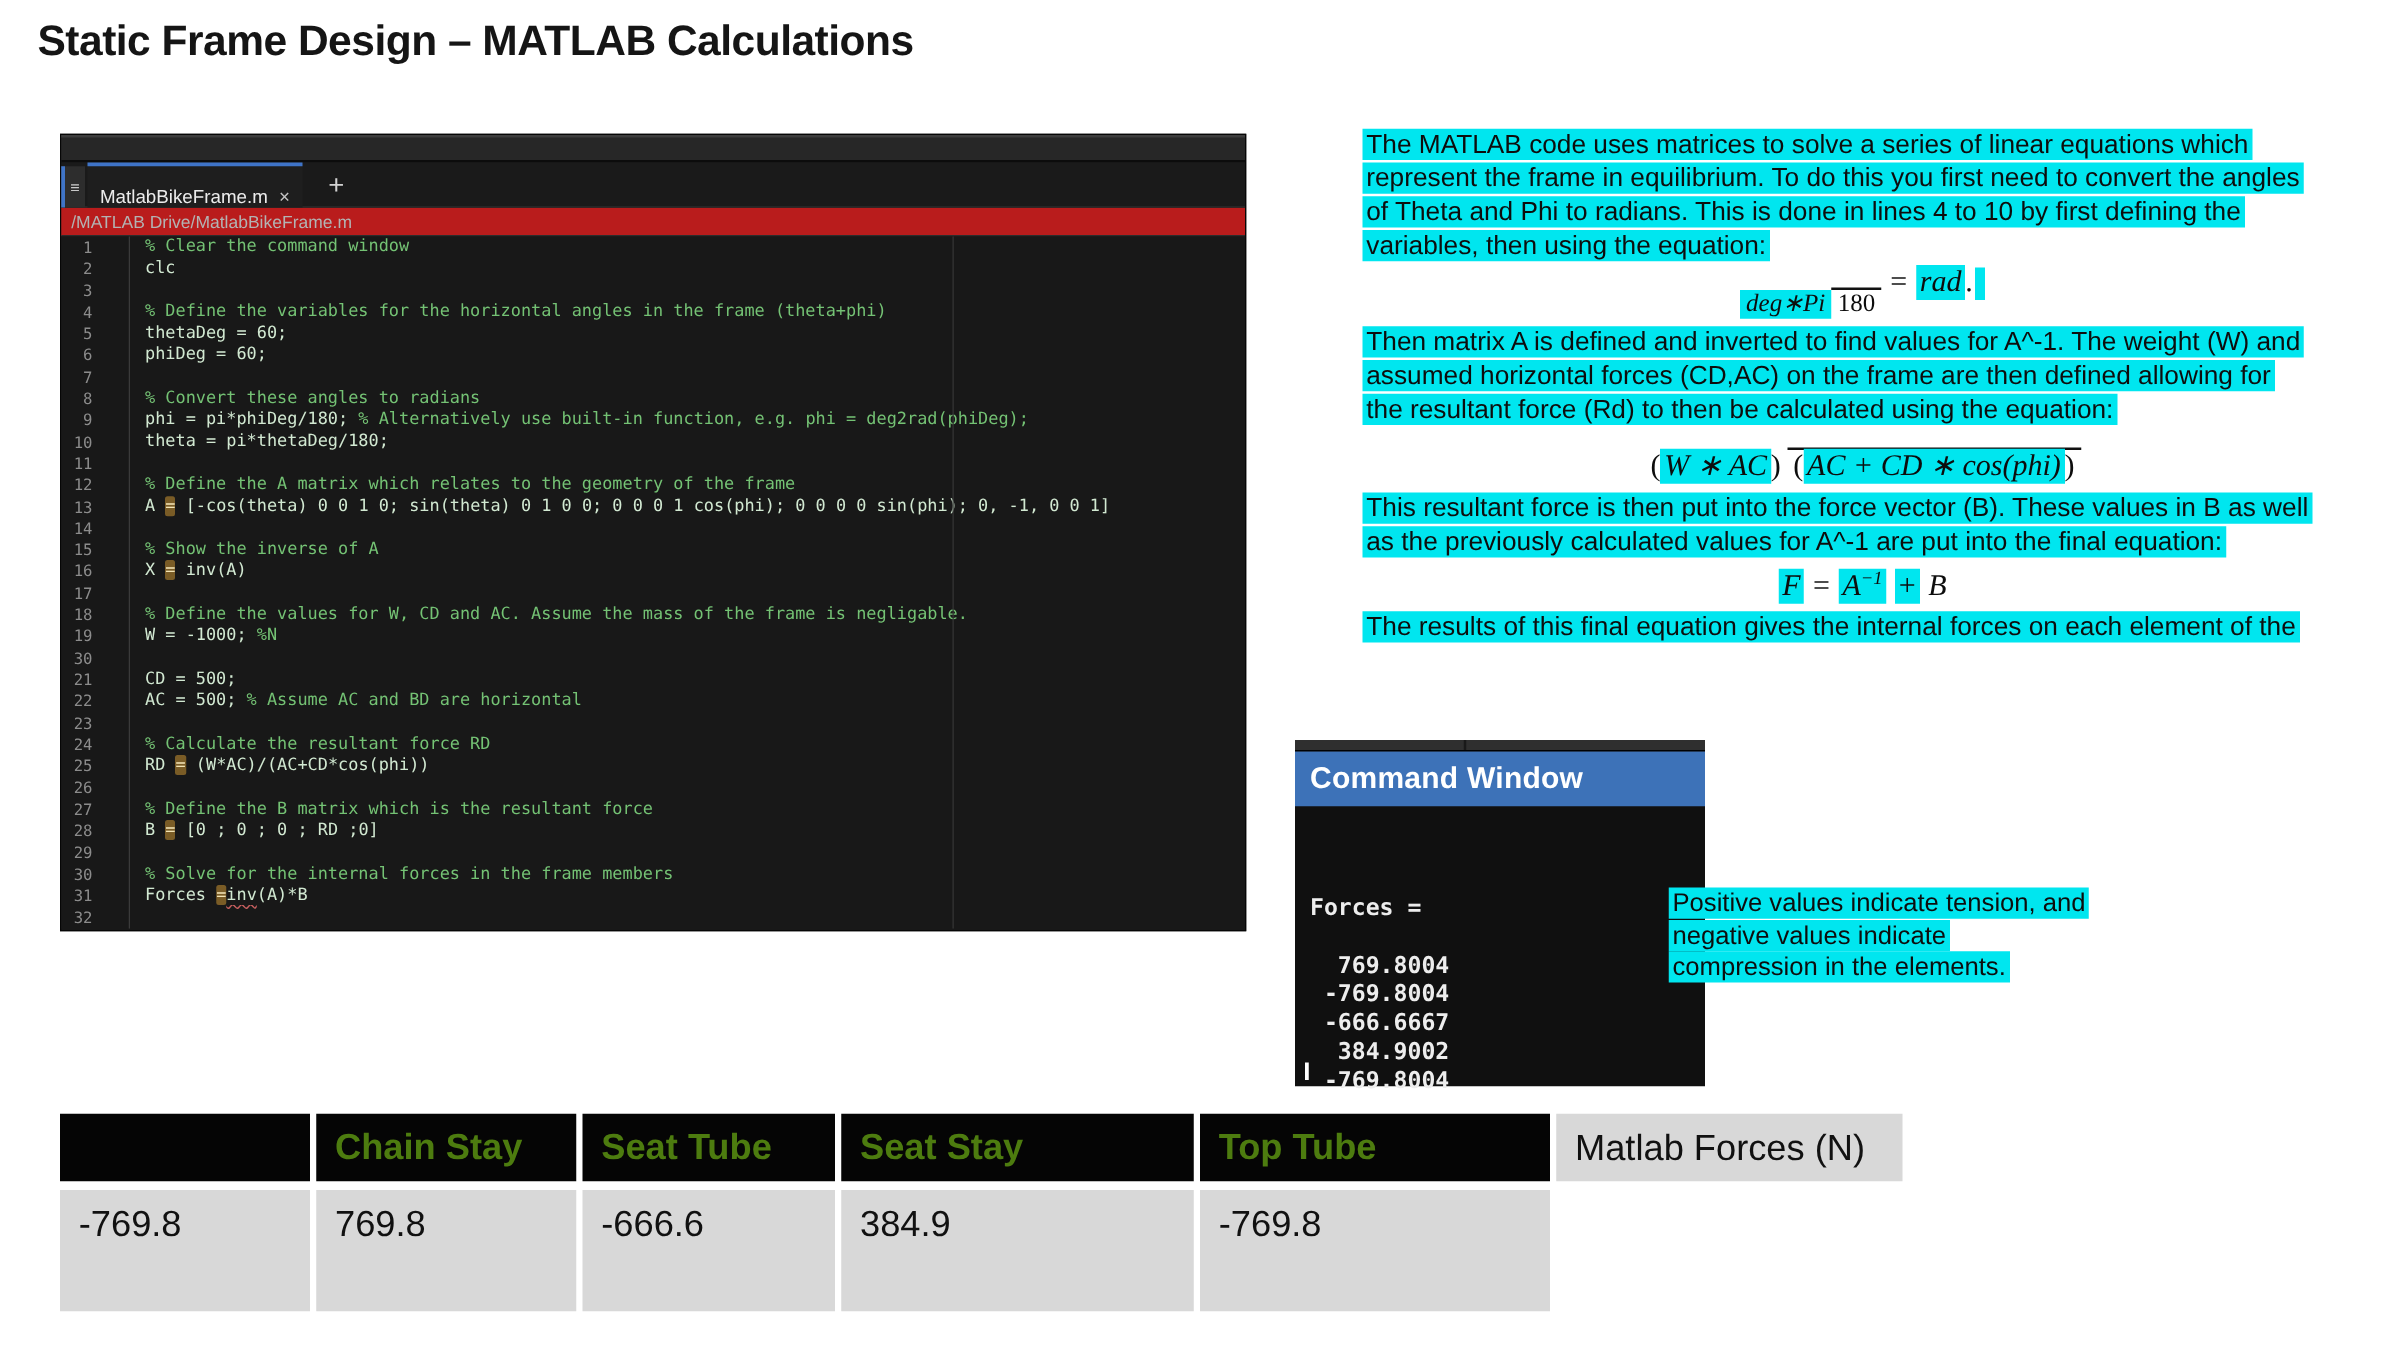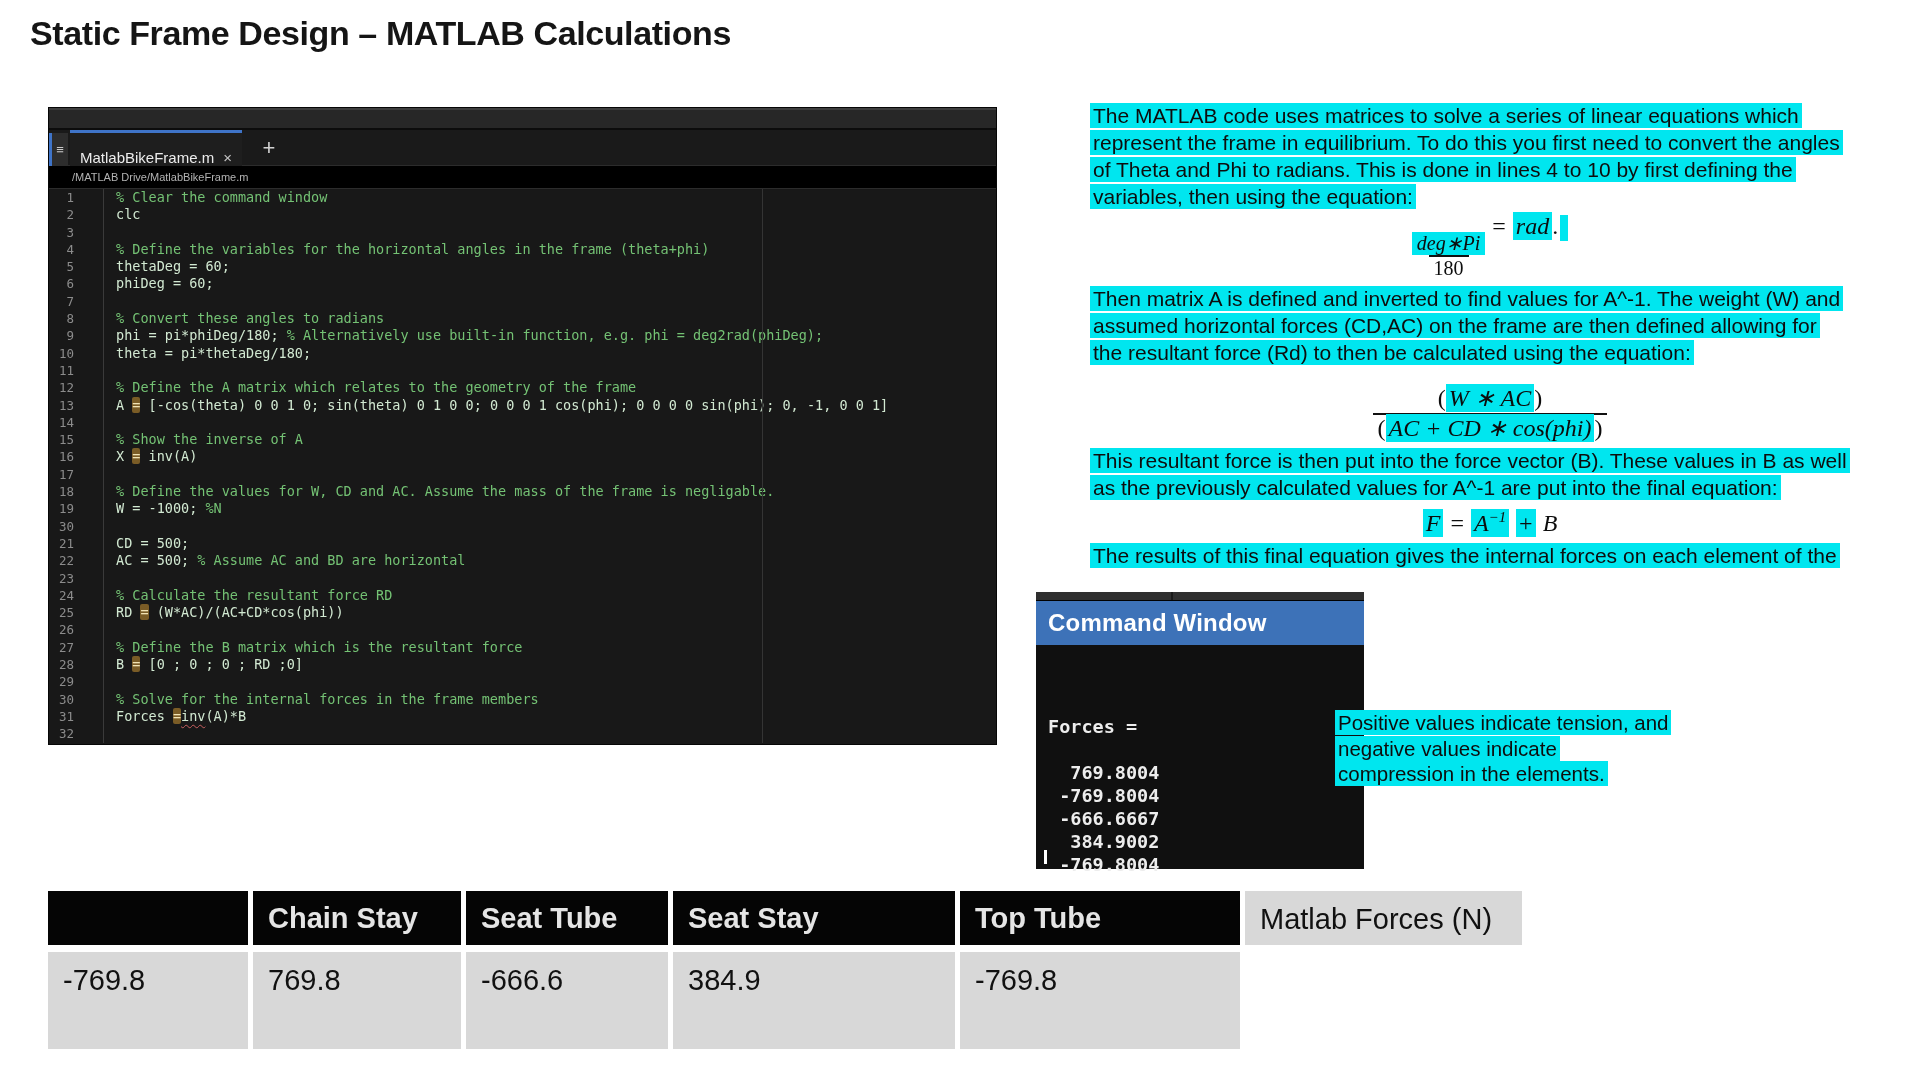--- a/index.html
+++ b/index.html
@@ -17,40 +17,40 @@
   .ed-tabs{position:relative;height:36px;background:#1a1a1a;border-bottom:1px solid #2c2c2c;box-sizing:border-box}
   .ed-sliver{position:absolute;left:0;top:3px;width:19px;height:33px;background:#2d2d2d;
              border-left:3px solid var(--accent);box-sizing:border-box;color:#c9c9c9;
              display:flex;align-items:center;justify-content:center;font-size:13px}
   .ed-tab{position:absolute;left:21px;top:0;width:172px;height:36px;background:#1e1e1e;
           border-top:3px solid var(--accent);box-sizing:border-box;display:flex;align-items:flex-end;
           padding:0 10px;gap:9px;color:#ececec;font-size:15px}
   .tab-close{color:#c4c4c4;font-size:15px}
   .ed-plus{position:absolute;left:193px;top:0;width:54px;height:35px;color:#d2d2d2;font-size:22px;
            display:flex;align-items:center;justify-content:center}
-  .ed-crumb{height:23px;background:#000000;color:#b3b3b3;font-size:11px;line-height:22px;
-            padding-left:23px;border-bottom:1px solid #2c2c2c;box-sizing:border-box}
+  .ed-crumb{height:23px;background:#b91c1c;color:#b3b3b3;font-size:14px;line-height:22px;
+            padding-left:8px;border-bottom:1px solid #2c2c2c;box-sizing:border-box}
   .ed-code{position:relative;height:554px;overflow:hidden;background:#181818;
            font-family:"DejaVu Sans Mono",monospace;font-size:13.5px;line-height:17.3px}
   .ed-code::before{content:"";position:absolute;left:54px;top:0;bottom:0;width:1px;background:#3a3a3a}
   .ed-code::after{content:"";position:absolute;left:713px;top:0;bottom:0;width:1px;background:#343434}
   .cl{display:flex;white-space:pre}
   .ln{flex:0 0 54px;box-sizing:border-box;padding-right:29px;text-align:right;color:#8c8c8c;font-size:12.5px}
   .lc{padding-left:13px}
   .code{color:var(--codegreen)}
   .comment{color:var(--commentgreen)}
   .eq{color:#f2e3b4;background:#7a5c26;border-radius:2px}
   .sq{color:var(--codegreen);text-decoration:underline wavy #c75f5f 1px;text-underline-offset:3px}
 
   
   #explain{position:absolute;left:1090px;top:102px;width:800px;font-size:21px;line-height:27px;color:#0d0d0d}
   .hl{background:var(--hl);padding:1px 3px}
   .eqline{text-align:center;font-family:"Liberation Serif",serif;font-size:24px;margin:3px 0 5px 0;color:#0d0d0d}
   .mi{font-style:italic}
-  .frac{display:inline-flex;flex-direction:column;align-items:center;vertical-align:-16px;line-height:1.15}
+  .frac{display:inline-flex;flex-direction:row;align-items:flex-end;vertical-align:-16px;line-height:1.15}
   .frac .den-row{border-top:2px solid #111;padding:0 5px}
   .frac .num-row{padding:0 5px}
   .eq1 .frac{font-size:20px}
   .eqmid{margin:0 7px}
   .hl-tail{display:inline-block;width:8px;height:26px;background:var(--hl);vertical-align:-7px;margin-left:2px}
   sup{font-size:0.62em}
 
   
   #cmdwin{position:absolute;left:1036px;top:592px;width:328px;height:277px;background:#101010}
   .cw-top{position:relative;height:8px;background:#2f2f2f;border-bottom:1px solid #000}
@@ -62,21 +62,21 @@
            color:#ededed;line-height:23px;white-space:pre}
   .cw-cursor{position:absolute;left:8px;bottom:5px;width:3px;height:14px;background:#fff}
 
   
   #note{position:absolute;left:1335px;top:710px;width:400px;font-size:20.5px;line-height:25.5px;color:#0d0d0d}
 
   
   #results{position:absolute;left:48px;top:891px;width:1474px;display:grid;
            grid-template-columns:200px 208px 202px 282px 280px 277px;
            grid-template-rows:54px 97px;column-gap:5px;row-gap:7px}
-  .th{background:#050505;color:#e5e5e5;font-weight:bold;font-size:29px;display:flex;align-items:center;padding-left:15px}
+  .th{background:#050505;color:#4d7c0f;font-weight:bold;font-size:29px;display:flex;align-items:center;padding-left:15px}
   .td{background:#d8d8d8;color:#111;font-size:29px;line-height:36px;padding:10px 15px 0 15px;box-sizing:border-box}
 </style>
 </head>
 <body>
 
 <div class="slide-title">Static Frame Design – MATLAB Calculations</div>
 
 <div id="editor">
   <div class="ed-top"></div>
   <div class="ed-tabs">

